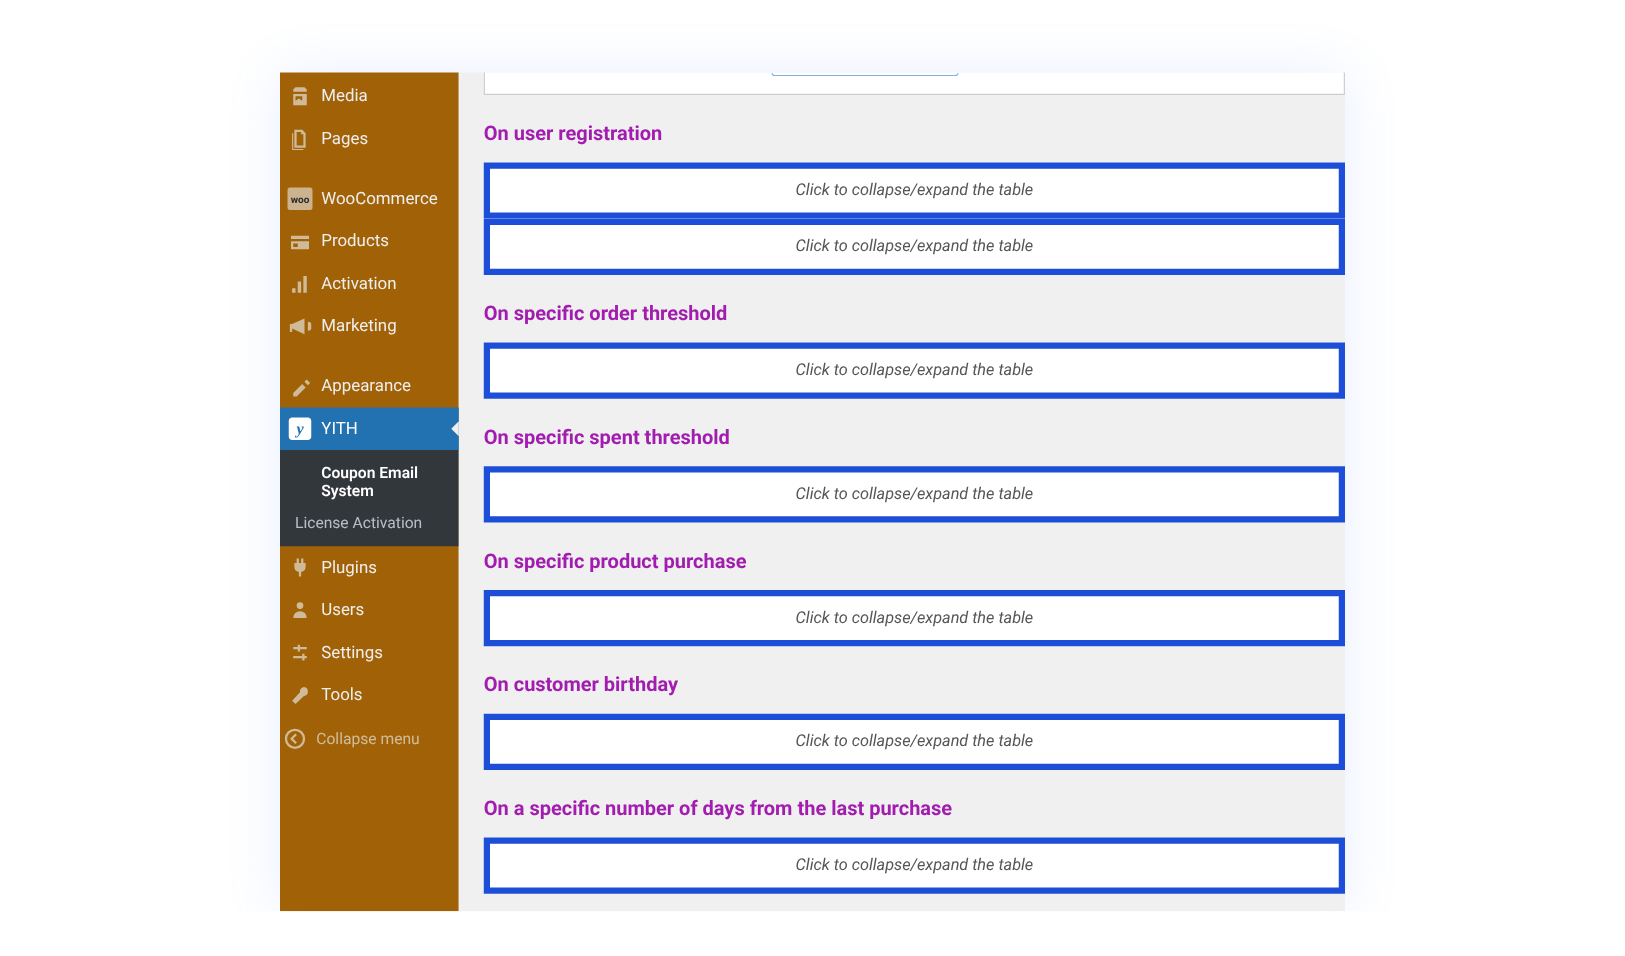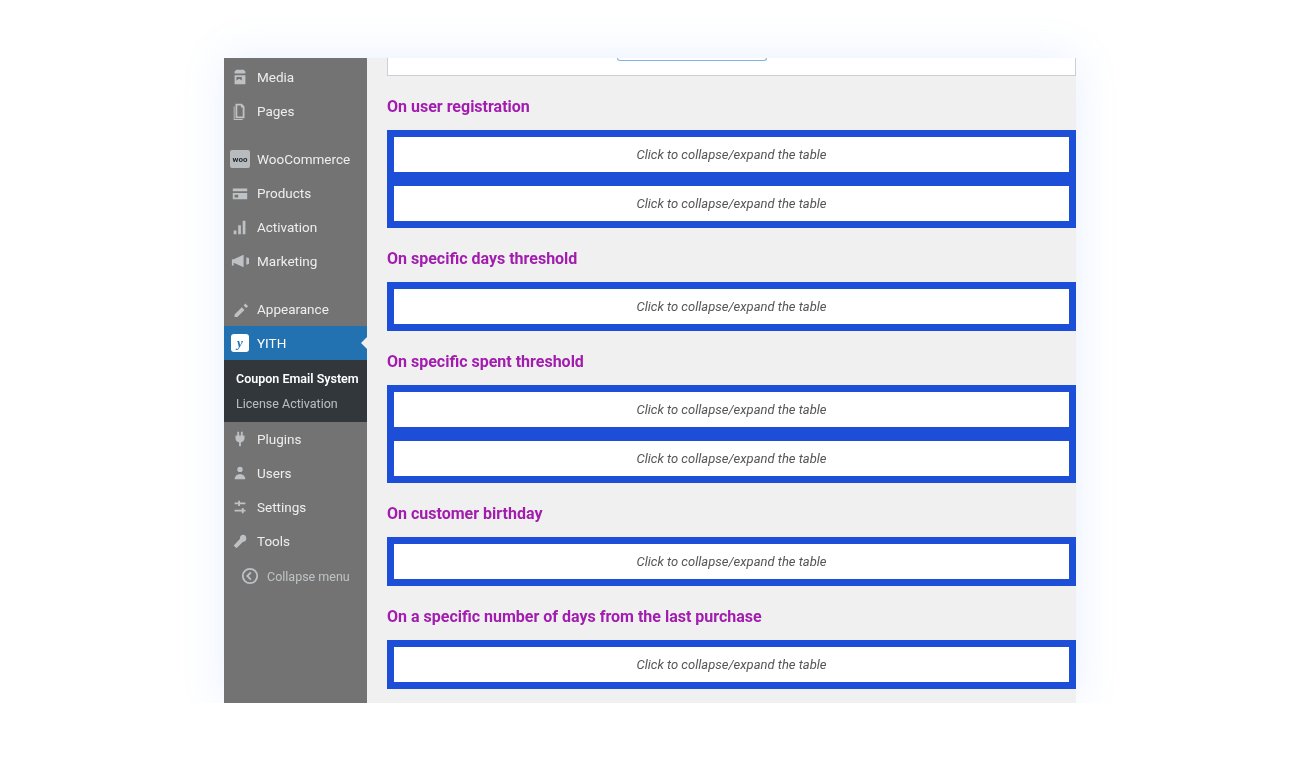--- a/index.html
+++ b/index.html
@@ -14,21 +14,21 @@
       justify-content: center;
       padding-top: 58px;
     }
     .wrapper {
       display: flex;
       width: 852px;
       box-shadow: 0 0 40px rgba(100, 150, 255, 0.15);
     }
     .sidebar {
       width: 143px;
-      background: #737373;
+      background: #a16207;
       color: #f0f0f0;
       flex-shrink: 0;
       padding-top: 2px;
     }
     .menu-item {
       display: flex;
       align-items: center;
       padding: 7px 8px 7px 6px;
       cursor: pointer;
       font-size: 13.5px;
@@ -70,25 +70,26 @@
     }
     .submenu-item {
       padding: 5px 8px 5px 12px;
       font-size: 12.5px;
       color: rgba(240,246,252,0.7);
       cursor: pointer;
     }
     .submenu-item.active {
       color: #fff;
       font-weight: 600;
+      margin-left: 21px;
     }
     .collapse {
       display: flex;
       align-items: center;
-      padding: 8px 8px 8px 16px;
+      padding: 8px 8px 8px 2px;
       font-size: 12.5px;
       color: rgba(240,246,252,0.6);
       cursor: pointer;
     }
     .content {
       flex: 1;
       background: #f0f0f1;
       padding-left: 20px;
       padding-right: 0;
     }
@@ -117,21 +118,21 @@
       padding: 21px 0 14px 0;
     }
     .collapse-bar {
       background: #fff;
       padding: 10px 0;
       text-align: center;
       font-style: italic;
       font-size: 13px;
       color: #555;
       cursor: pointer;
-      border: 7px solid #1d4ed8;
+      border: 5px solid #1d4ed8;
     }
     svg {
       width: 18px;
       height: 18px;
       fill: currentColor;
     }
     .yith-badge {
       width: 18px;
       height: 18px;
       background: #fff;
@@ -294,26 +295,27 @@
 
     <div class="top-placeholder">
       <div class="ghost-input"></div>
     </div>
 
     <h3 class="section-heading">On user registration</h3>
     <div class="collapse-bar">Click to collapse/expand the table</div>
 
     <div class="collapse-bar">Click to collapse/expand the table</div>
 
-    <h3 class="section-heading">On specific days threshold</h3>
+    <h3 class="section-heading">On specific order threshold</h3>
     <div class="collapse-bar">Click to collapse/expand the table</div>
 
     <h3 class="section-heading">On specific spent threshold</h3>
     <div class="collapse-bar">Click to collapse/expand the table</div>
 
+    <h3 class="section-heading">On specific product purchase</h3>
     <div class="collapse-bar">Click to collapse/expand the table</div>
 
     <h3 class="section-heading">On customer birthday</h3>
     <div class="collapse-bar">Click to collapse/expand the table</div>
 
     <h3 class="section-heading">On a specific number of days from the last purchase</h3>
     <div class="collapse-bar">Click to collapse/expand the table</div>
 
     <div style="height:14px"></div>
   </div>

